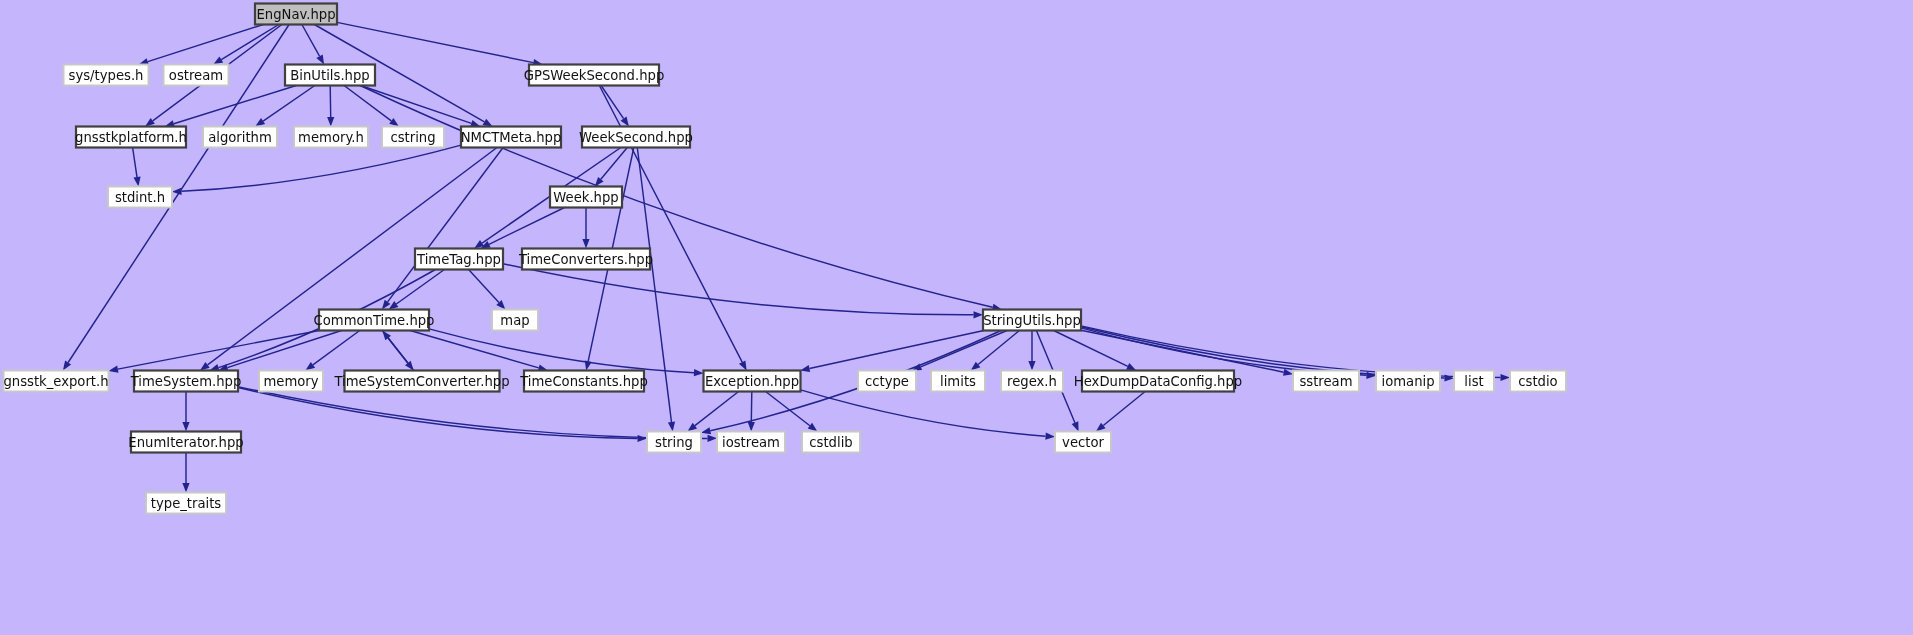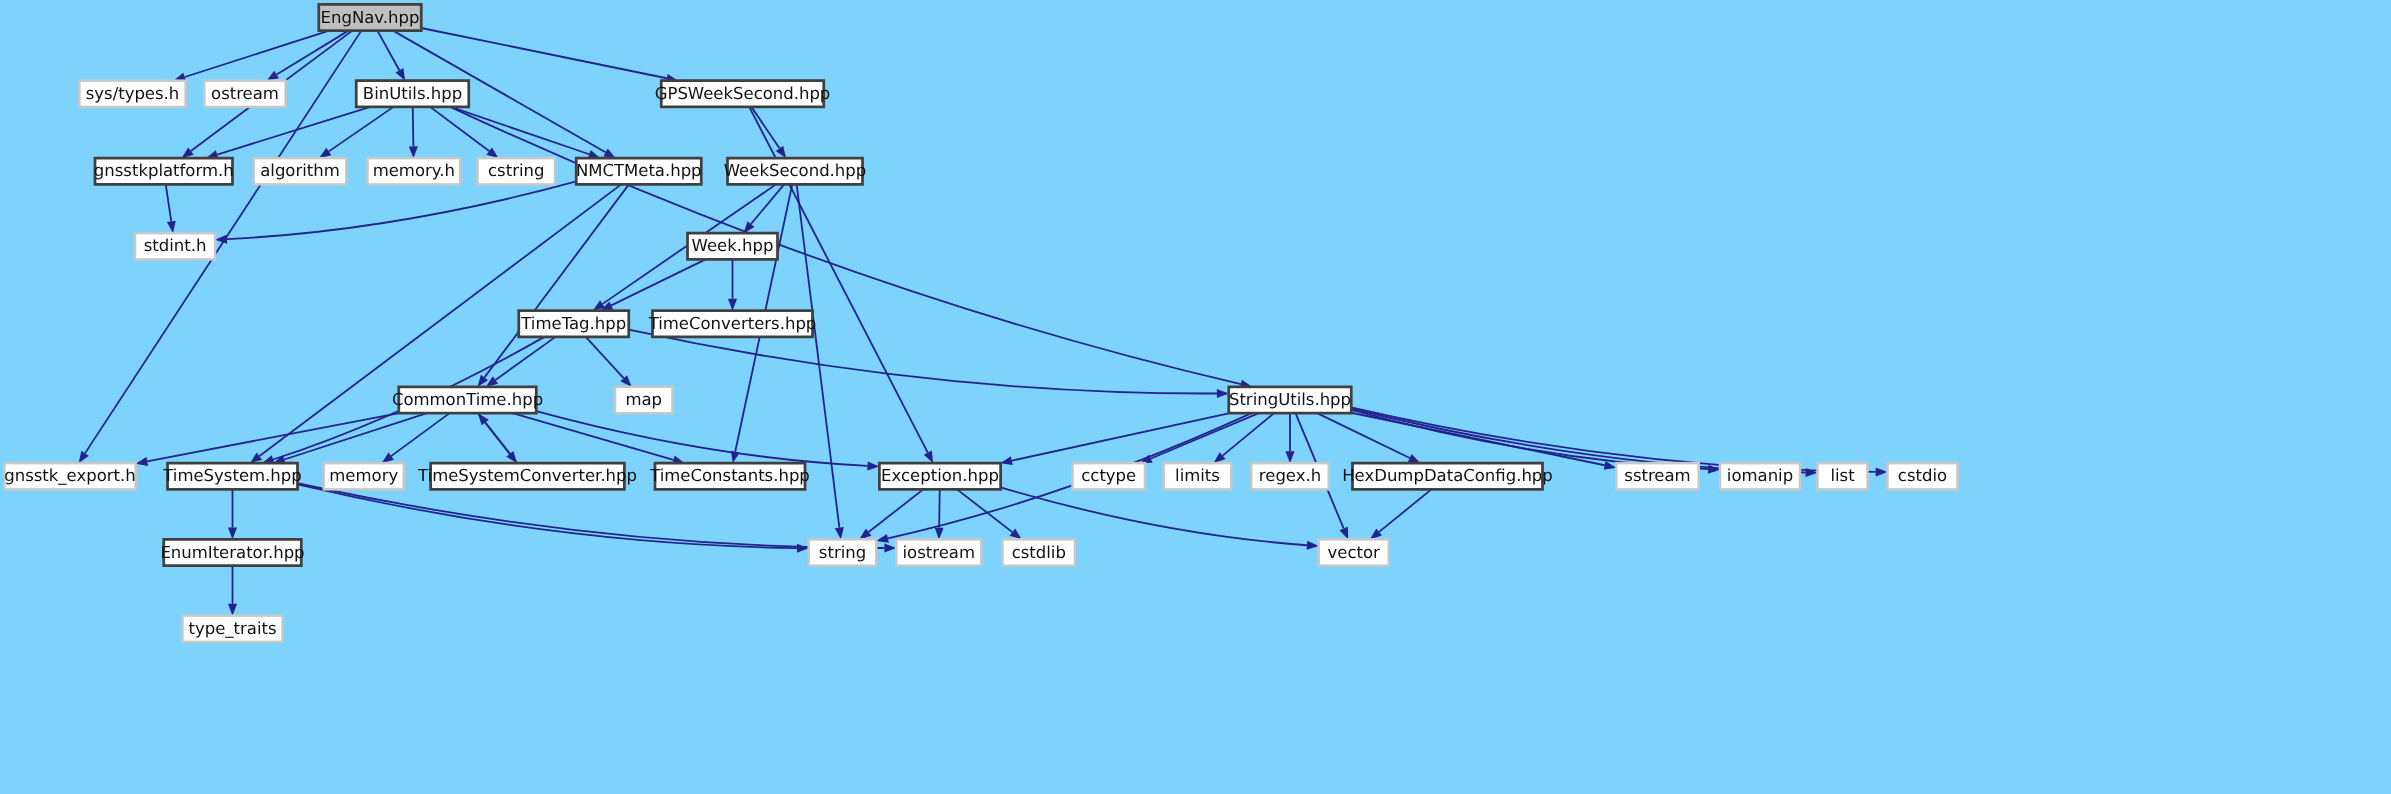--- a/index.html
+++ b/index.html
@@ -1,19 +1,19 @@
 <!DOCTYPE html>
 <html><head>
 <meta charset="utf-8">
 <style>
   html,body{margin:0;padding:0;background:#ffffff;}
   #graph-root{
     position:relative;
     width:1913px;height:635px;
-    background:#7dd3fc;
+    background:#c4b5fd;
     font-family:"DejaVu Sans","Liberation Sans",sans-serif;
     overflow:hidden;
   }
   svg#graph-canvas{position:absolute;left:0;top:0;width:1913px;height:635px;}
   .node-rect{fill:#ffffff;}
   .node-rect.local{stroke:#404040;stroke-width:2.2;}
   .node-rect.system{stroke:#c8c8c8;stroke-width:2.0;}
   .node-rect.current{fill:#bfbfbf;stroke:#404040;stroke-width:2.2;}
   .node-label{
     font-family:"DejaVu Sans","Liberation Sans",sans-serif;

